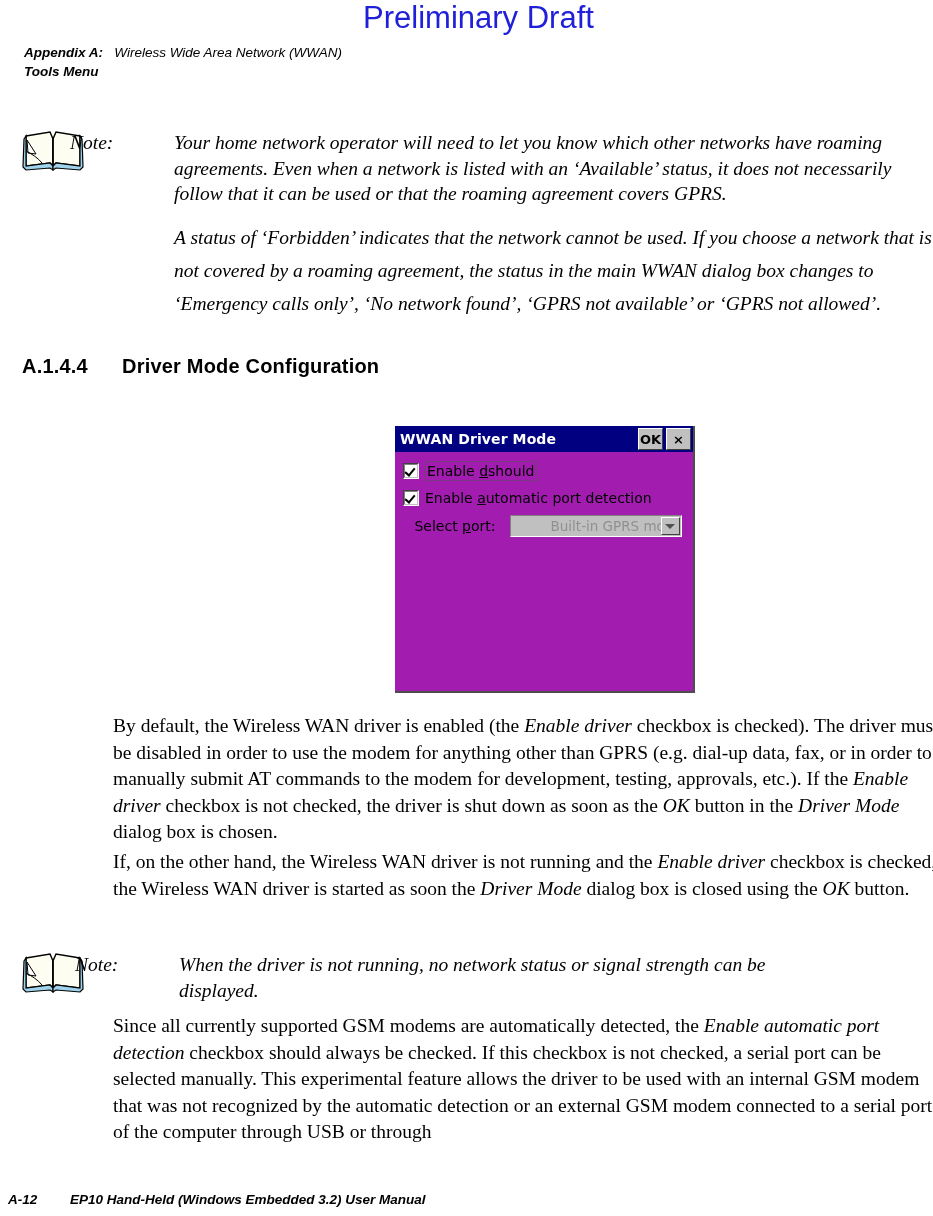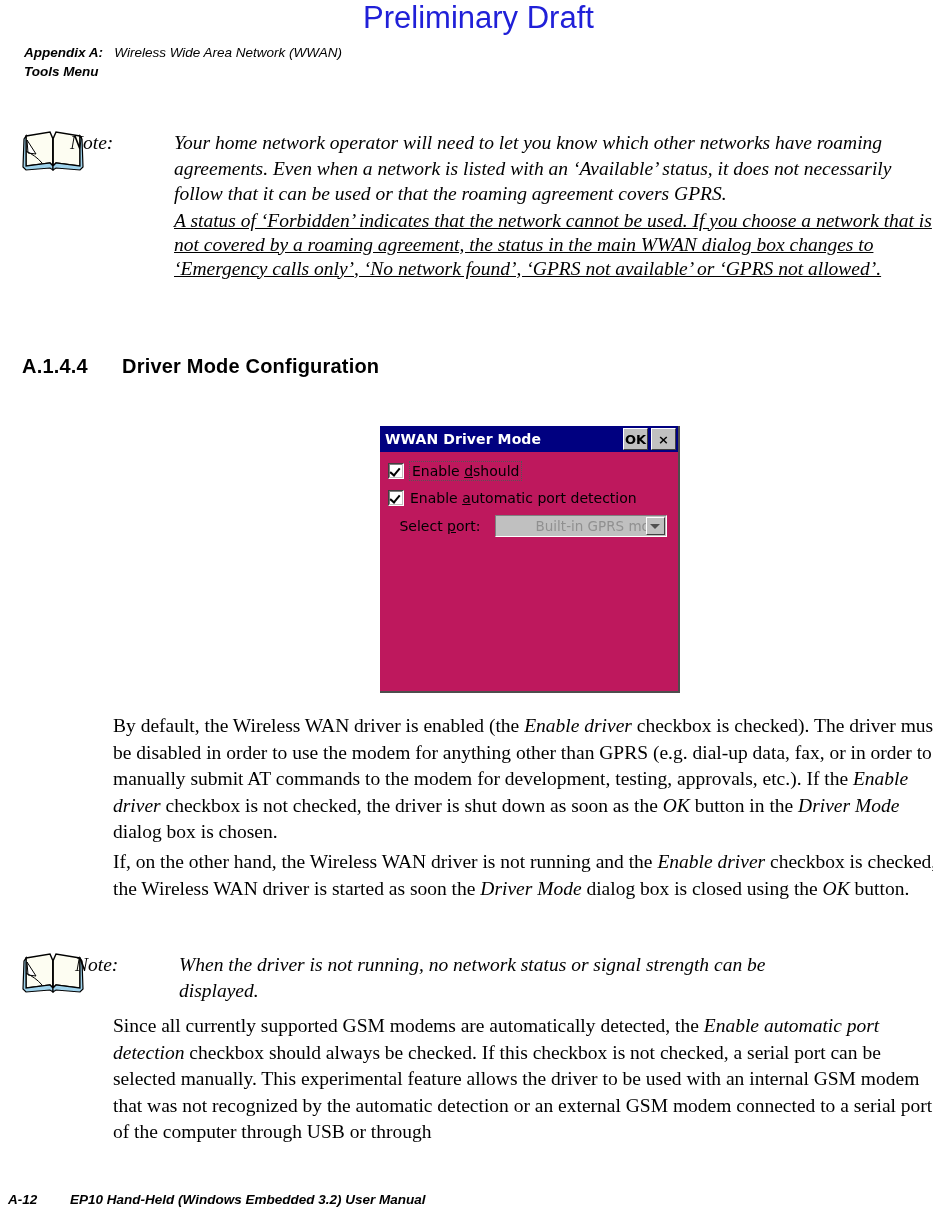--- a/index.html
+++ b/index.html
@@ -89,25 +89,25 @@
     font-weight: bold;
     font-size: 20px;
     letter-spacing: 0.2px;
     white-space: nowrap;
   }
   #section-heading .num { display: inline-block; width: 100px; }
 
   
   #wwan-dialog {
     position: absolute;
-    left: 380px;
+    left: 395px;
     top: 426px;
     width: 300px;
     height: 267px;
-    background: #be185d;
+    background: #a21caf;
     border-right: 2px solid #4d4d4d;
     border-bottom: 2px solid #4d4d4d;
     box-sizing: border-box;
     font-family: "DejaVu Sans", sans-serif;
   }
   #dialog-titlebar {
     height: 26px;
     background: #000080;
     display: flex;
     align-items: center;
@@ -286,21 +286,21 @@
       <path d="M58 6 L34 2 L31 9 L31 36 L34 33 L58 36 Z" fill="#fdfdf2" stroke="#000" stroke-width="1.4"></path>
       <path d="M2 9 L4 6 L4 36 L28 33 L31 36 L31 40 L28 38 L4 40 L1 37 Z" fill="#9fd3ec" stroke="#000" stroke-width="1.2"></path>
       <path d="M60 9 L58 6 L58 36 L34 33 L31 36 L31 40 L34 38 L58 40 L61 37 Z" fill="#9fd3ec" stroke="#000" stroke-width="1.2"></path>
       <path d="M5 10 L14 24 L6 23 Z" fill="#ffffff" stroke="#000" stroke-width="1"></path>
       <path d="M4 21 C10 24 16 28 20 33" fill="none" stroke="#000" stroke-width="1"></path>
       <line x1="31" y1="9" x2="31" y2="36" stroke="#000" stroke-width="1.4"></line>
     </svg>
   </span>
   <div class="note-body" style="margin-left:100px;">
     <div class="note-para note-hang"><span class="note-label">Note:</span><span>Your home network operator will need to let you know which other networks have roaming agreements. Even when a network is listed with an ‘Available’ status, it does not necessarily follow that it can be used or that the roaming agreement covers GPRS.</span></div>
-    <div class="note-para note-indent" style="margin-top:2px; line-height:24px;text-decoration:underline;">A status of ‘Forbidden’ indicates that the network cannot be used. If you choose a network that is not covered by a roaming agreement, the status in the main WWAN dialog box changes to ‘Emergency calls only’, ‘No network found’, ‘GPRS not available’ or ‘GPRS not allowed’.</div>
+    <div class="note-para note-indent" style="margin-top:14px; line-height:33px;">A status of ‘Forbidden’ indicates that the network cannot be used. If you choose a network that is not covered by a roaming agreement, the status in the main WWAN dialog box changes to ‘Emergency calls only’, ‘No network found’, ‘GPRS not available’ or ‘GPRS not allowed’.</div>
   </div>
 </div>
 
 <div id="section-heading">
   <span class="num">A.1.4.4</span><span>Driver Mode Configuration</span>
 </div>
 
 <div id="wwan-dialog">
   <div id="dialog-titlebar">
     <span id="dialog-title-text">WWAN Driver Mode</span>

